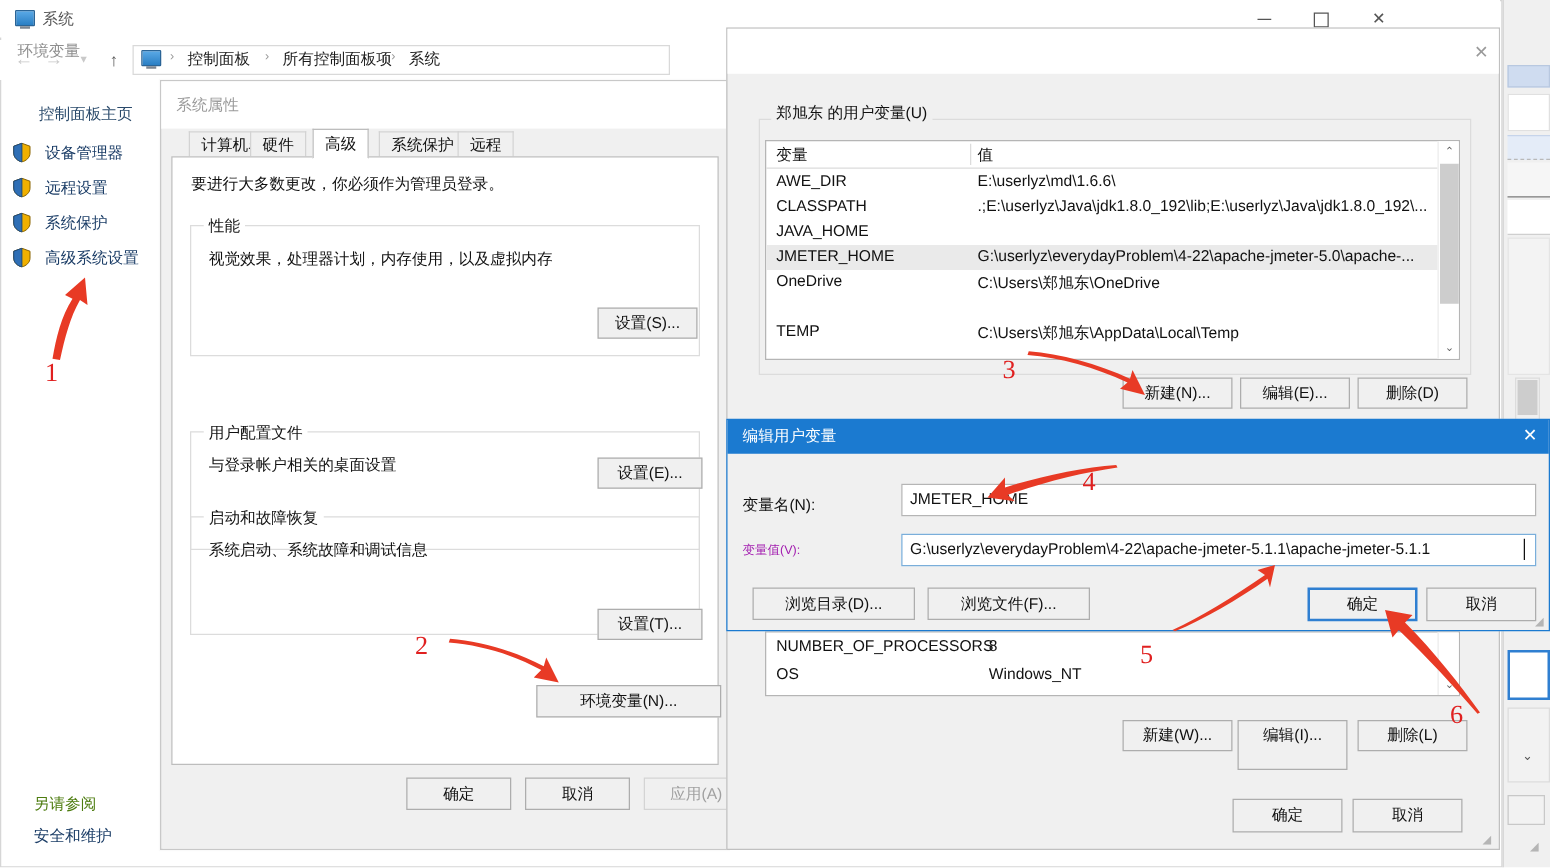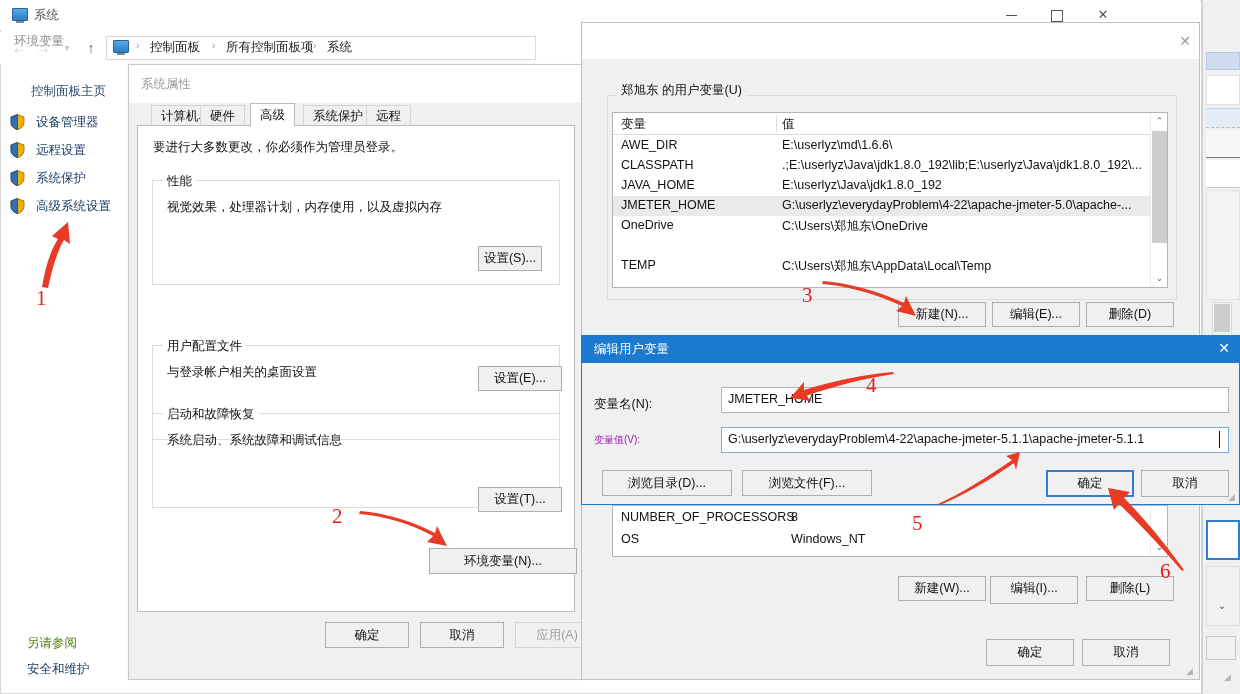--- a/index.html
+++ b/index.html
@@ -92,21 +92,21 @@
   .group-title{position:absolute;top:-8px;left:10px;background:#fff;padding:0 4px;font-size:12.5px;color:#111;}
   .group-desc{position:absolute;left:14px;top:18px;font-size:12.5px;color:#111;}
   #gb-perf{left:152px;top:180px;width:408px;height:105px;}
   #gb-prof{left:152px;top:297px;width:408px;height:95px;margin-top:48px;}
   #gb-boot{left:152px;top:413px;width:408px;height:95px;}
 
   .btn{position:absolute;background:#f0f0f0;border:1px solid #adadad;box-sizing:border-box;font-size:12.5px;color:#111;text-align:center;font-family:"Liberation Sans","DejaVu Sans",sans-serif;}
   .btn.disabled{color:#a0a0a0;background:#f0f0f0;border-color:#d4d4d4;}
   .btn.default{border:2px solid #2f7fd1;}
 
-  #btn-perf{left:478px;top:246px;width:64px;height:25px;line-height:23px;}
+  #btn-perf{left:478px;top:246px;width:80px;height:25px;line-height:23px;}
   #btn-prof{left:478px;top:366px;width:84px;height:25px;line-height:23px;}
   #btn-boot{left:478px;top:487px;width:84px;height:25px;line-height:23px;}
   #btn-envvar{left:429px;top:548px;width:148px;height:26px;line-height:24px;}
 
   #sp-footer{left:137px;top:615px;width:438px;height:50px;background:#f0f0f0;}
   #btn-ok{left:325px;top:622px;width:84px;height:26px;line-height:24px;}
   #btn-cancel{left:420px;top:622px;width:84px;height:26px;line-height:24px;}
   #btn-apply{left:515px;top:622px;width:84px;height:26px;line-height:24px;}
 
   
@@ -135,21 +135,21 @@
 
   #env-btn-new{left:898px;top:302px;width:88px;height:25px;line-height:23px;}
   #env-btn-edit{left:992px;top:302px;width:88px;height:25px;line-height:23px;}
   #env-btn-del{left:1086px;top:302px;width:88px;height:25px;line-height:23px;}
 
   #env-sys-table{left:612px;top:505px;width:556px;height:52px;background:#fff;border:1px solid #b5b5b5;box-sizing:border-box;}
   #env-sys-scroll{position:absolute;right:0;top:0;width:17px;height:100%;background:#fff;border-left:1px solid #ececec;box-sizing:border-box;}
   #env-sys-dn{position:absolute;left:0;bottom:0;width:17px;height:17px;text-align:center;line-height:17px;font-size:9px;color:#606060;}
 
   #sys-btn-new{left:898px;top:576px;width:88px;height:25px;line-height:23px;}
-  #sys-btn-edit{left:990px;top:576px;width:88px;height:28px;line-height:23px;}
+  #sys-btn-edit{left:990px;top:576px;width:88px;height:40px;line-height:23px;}
   #sys-btn-del{left:1086px;top:576px;width:88px;height:25px;line-height:23px;}
 
   #env-ok{left:986px;top:639px;width:88px;height:27px;line-height:25px;}
   #env-cancel{left:1082px;top:639px;width:88px;height:27px;line-height:25px;}
   #env-grip{left:1186px;top:666px;color:#b5b5b5;font-size:9px;}
 
   
   #editdlg{left:581px;top:335px;width:659px;height:170px;background:#f0f0f0;border:1px solid #1b7ad0;box-sizing:border-box;}
   #ed-titlebar{left:0;top:0;width:657px;height:27px;background:#1b7ad0;}
   #ed-title{left:594px;top:341px;color:#fff;font-size:12.5px;}
@@ -326,21 +326,20 @@
   <div class="trow" style="top:23px">
     <span class="tc-var">AWE_DIR</span>
     <span class="tc-val">E:\userlyz\md\1.6.6\</span>
   </div>
   <div class="trow" style="top:43px">
     <span class="tc-var">CLASSPATH</span>
     <span class="tc-val">.;E:\userlyz\Java\jdk1.8.0_192\lib;E:\userlyz\Java\jdk1.8.0_192\...</span>
   </div>
   <div class="trow" style="top:63px">
     <span class="tc-var">JAVA_HOME</span>
-    <span class="tc-val">E:\userlyz\Java\jdk1.8.0_192</span>
   </div>
   <div class="trow sel" style="top:83px">
     <span class="tc-var">JMETER_HOME</span>
     <span class="tc-val">G:\userlyz\everydayProblem\4-22\apache-jmeter-5.0\apache-...</span>
   </div>
   <div class="trow" style="top:103px">
     <span class="tc-var">OneDrive</span>
     <span class="tc-val">C:\Users\郑旭东\OneDrive</span>
   </div>
   <div class="trow" style="top:143px">

